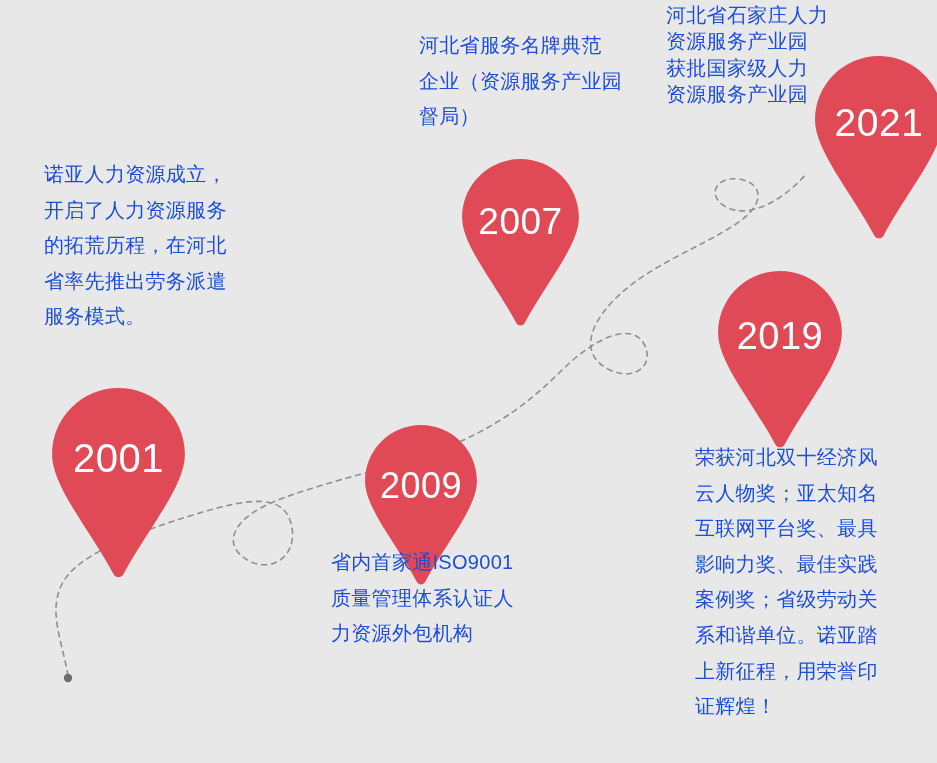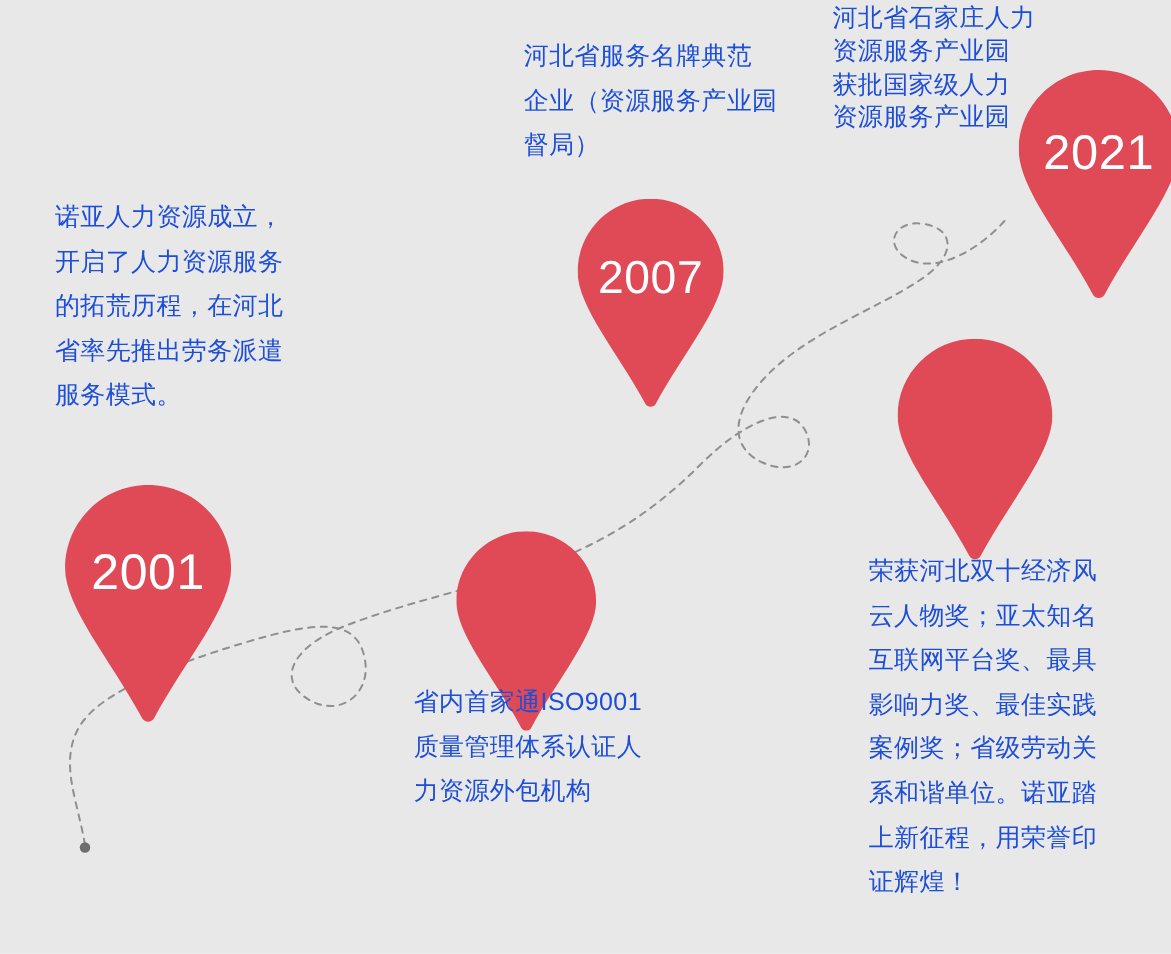--- a/index.html
+++ b/index.html
@@ -124,20 +124,21 @@
     <svg class="pin-shape" viewBox="0 0 100 143" width="133" height="190" xmlns="http://www.w3.org/2000/svg">
       <path fill="#E04A57" d="M50 0 C22.4 0 0 22.4 0 50 C0 74 28 106 46.5 140.6 C47.9 143.1 52.1 143.1 53.5 140.6 C72 106 100 74 100 50 C100 22.4 77.6 0 50 0 Z"></path>
     </svg>
     <span class="pin-year">2001</span>
   </div>
 
   <div class="pin pin-2009">
     <svg class="pin-shape" viewBox="0 0 100 143" width="112" height="160" xmlns="http://www.w3.org/2000/svg">
       <path fill="#E04A57" d="M50 0 C22.4 0 0 22.4 0 50 C0 74 28 106 46.5 140.6 C47.9 143.1 52.1 143.1 53.5 140.6 C72 106 100 74 100 50 C100 22.4 77.6 0 50 0 Z"></path>
     </svg>
+    <span class="pin-year">2009</span>
   </div>
 
   <div class="desc desc-2009">省内首家通ISO9001
 质量管理体系认证人
 力资源外包机构</div>
 
   <div class="desc desc-2014">河北省服务名牌典范
 企业（资源服务产业园
 督局）</div>
 
@@ -145,20 +146,21 @@
     <svg class="pin-shape" viewBox="0 0 100 143" width="117" height="167" xmlns="http://www.w3.org/2000/svg">
       <path fill="#E04A57" d="M50 0 C22.4 0 0 22.4 0 50 C0 74 28 106 46.5 140.6 C47.9 143.1 52.1 143.1 53.5 140.6 C72 106 100 74 100 50 C100 22.4 77.6 0 50 0 Z"></path>
     </svg>
     <span class="pin-year">2007</span>
   </div>
 
   <div class="pin pin-2019">
     <svg class="pin-shape" viewBox="0 0 100 143" width="124" height="177" xmlns="http://www.w3.org/2000/svg">
       <path fill="#E04A57" d="M50 0 C22.4 0 0 22.4 0 50 C0 74 28 106 46.5 140.6 C47.9 143.1 52.1 143.1 53.5 140.6 C72 106 100 74 100 50 C100 22.4 77.6 0 50 0 Z"></path>
     </svg>
+    <span class="pin-year">2019</span>
   </div>
 
   <div class="desc desc-2019">荣获河北双十经济风
 云人物奖；亚太知名
 互联网平台奖、最具
 影响力奖、最佳实践
 案例奖；省级劳动关
 系和谐单位。诺亚踏
 上新征程，用荣誉印
 证辉煌！</div>

